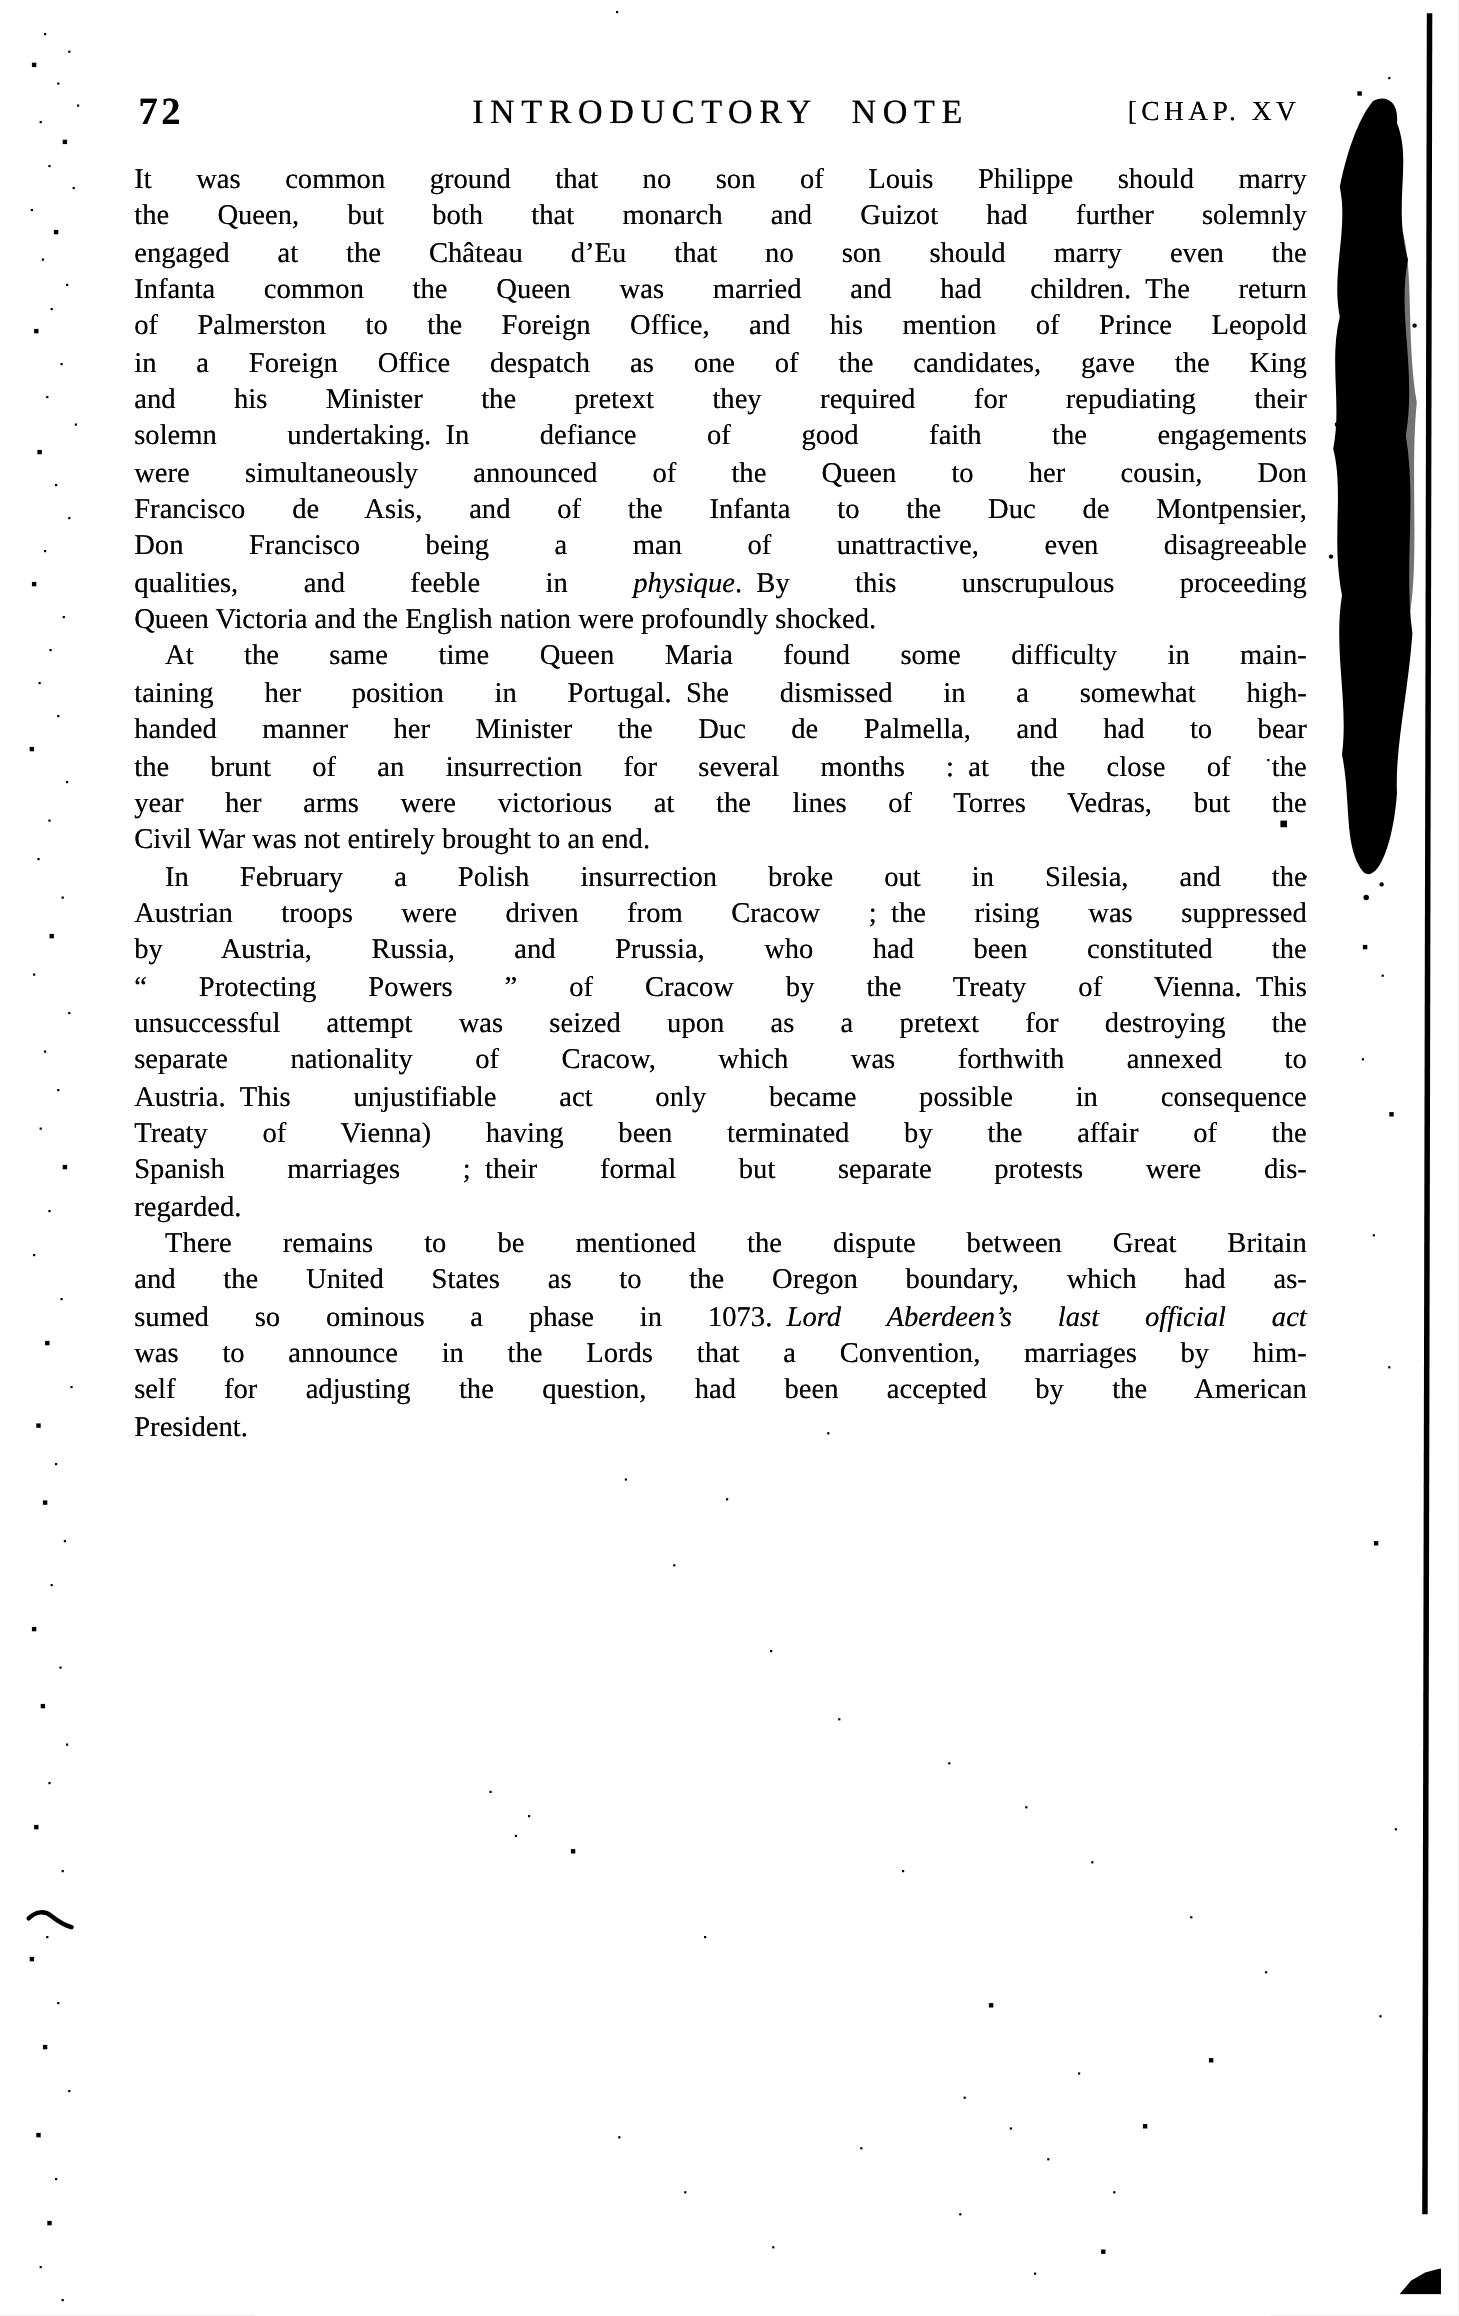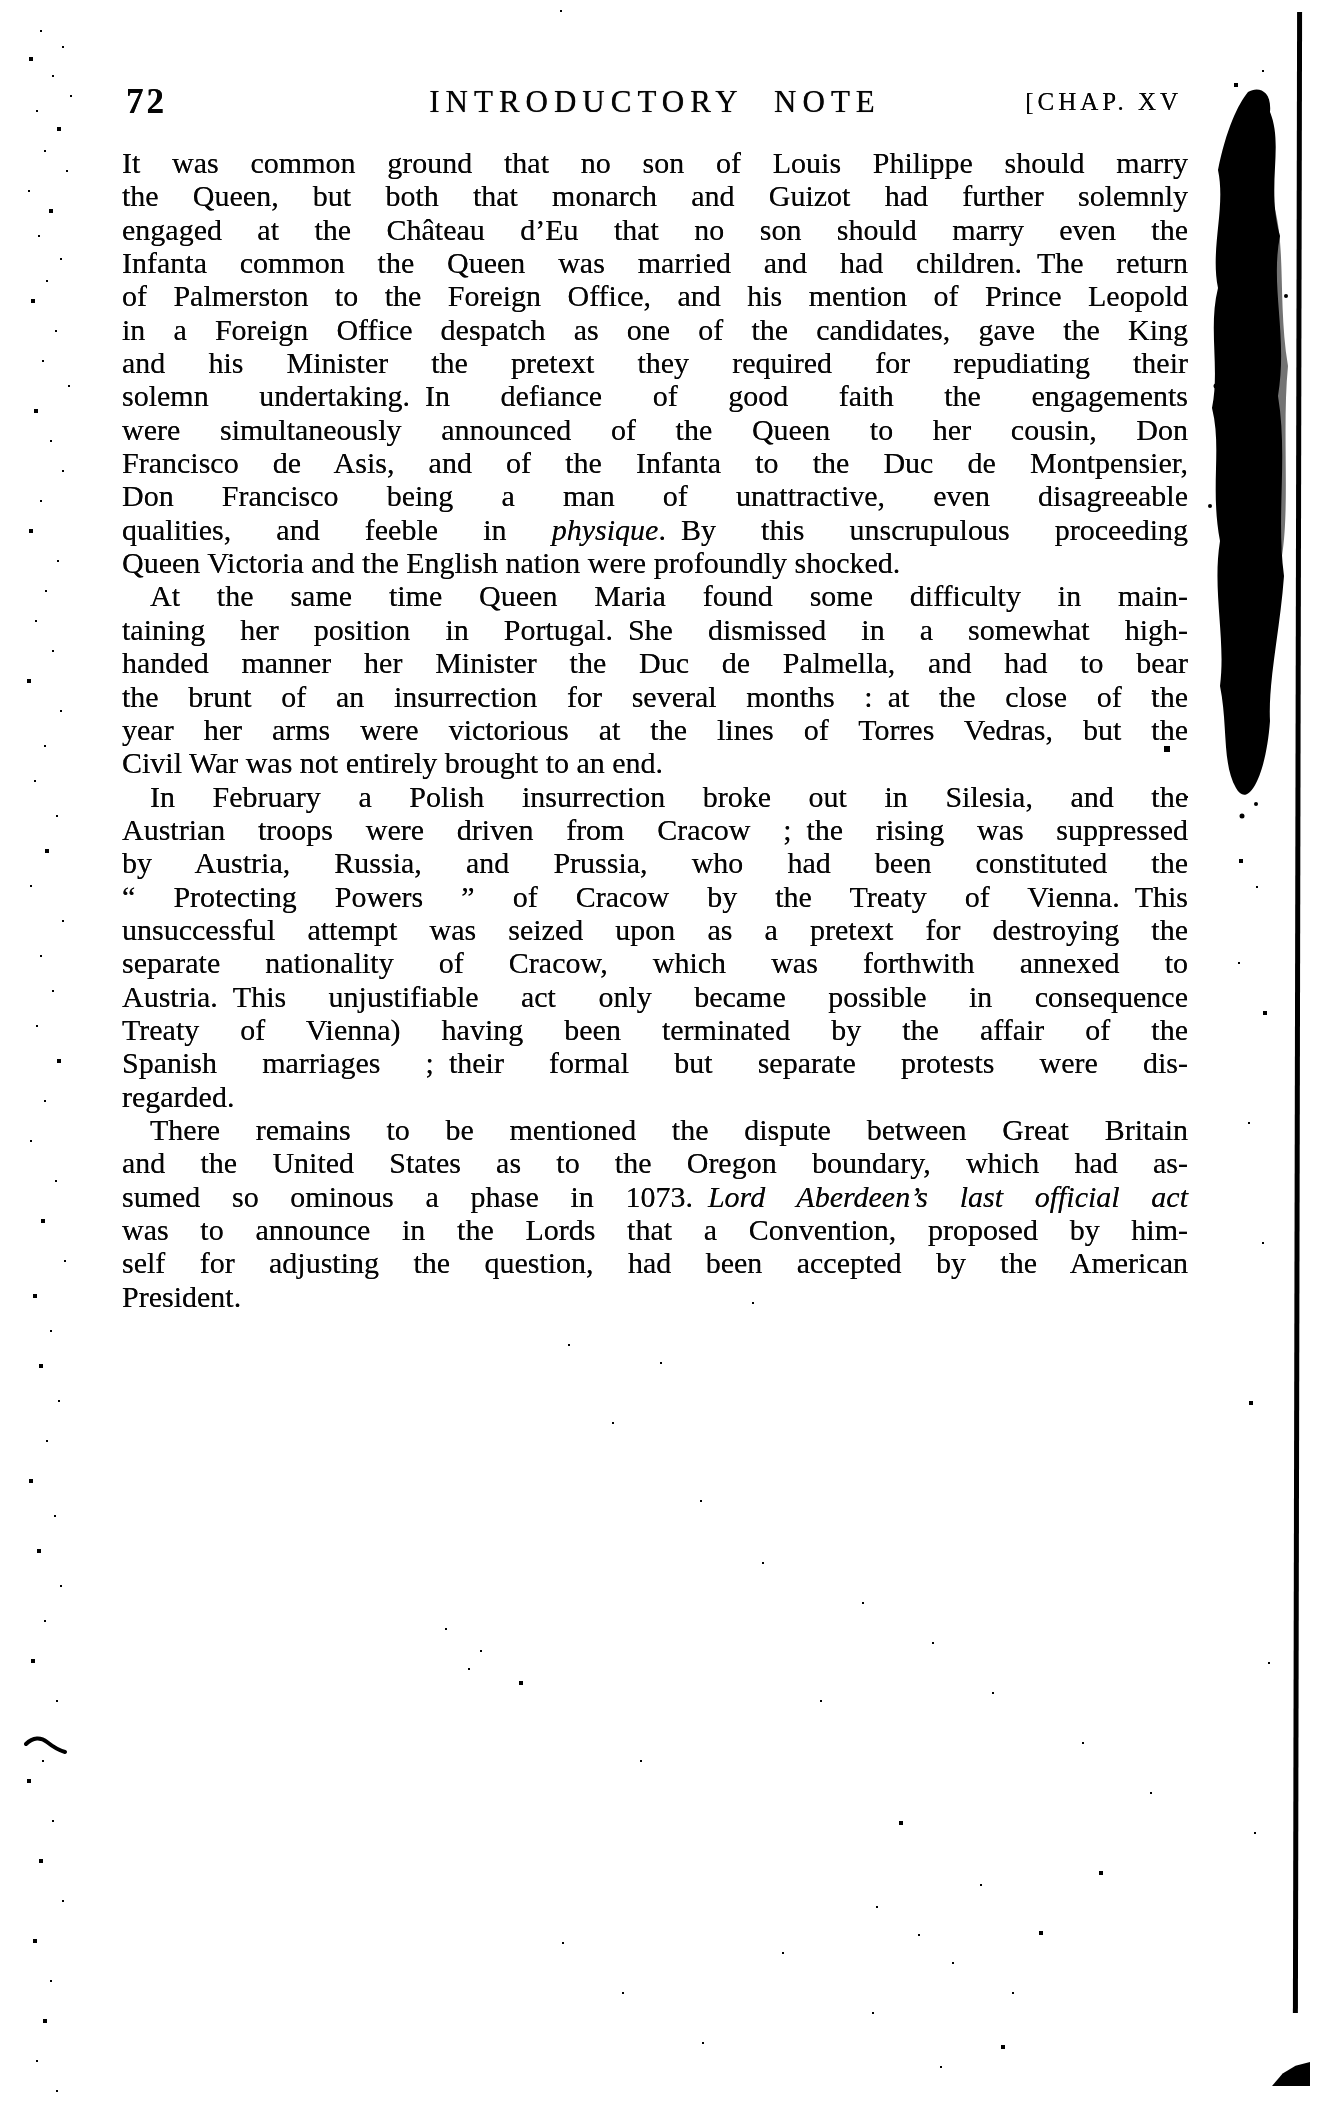--- a/index.html
+++ b/index.html
@@ -25,21 +25,21 @@
     text-align:right;
   }
   .chapter-marker{
     position:absolute;right:6px;top:6px;
     font-size:25px;letter-spacing:4px;white-space:nowrap;
     text-shadow:0 0 .5px rgba(0,0,0,.8);
   }
   
   .text-block{
     position:absolute;top:146px;left:122px;width:1066px;
-    font-size:30px;
+    font-size:26px;
     text-shadow:0 0 .6px rgba(0,0,0,.75);
   }
   .line{
     height:33.35px;line-height:33.35px;
     text-align:justify;text-align-last:justify;
     white-space:normal;
   }
   .line.last{text-align-last:left;}
   .line.indent{text-indent:28px;}
   .line i{font-style:italic;}
@@ -142,21 +142,21 @@
         <div class="line"><span>separate nationality of Cracow, which was forthwith annexed to</span></div>
         <div class="line"><span>Austria. This unjustifiable act only became possible in consequence</span></div>
         <div class="line"><span>Treaty of Vienna) having been terminated by the affair of the</span></div>
         <div class="line"><span>Spanish marriages ; their formal but separate protests were dis-</span></div>
         <div class="line last"><span>regarded.</span></div>
       </div>
       <div>
         <div class="line indent"><span>There remains to be mentioned the dispute between Great Britain</span></div>
         <div class="line"><span>and the United States as to the Oregon boundary, which had as-</span></div>
         <div class="line"><span>sumed so ominous a phase in 1073. </span><i>Lord Aberdeen’s last official act</i></div>
-        <div class="line"><span>was to announce in the Lords that a Convention, proposed by him-</span></div>
+        <div class="line"><span>was to announce in the Lords that a Convention, marriages by him-</span></div>
         <div class="line"><span>self for adjusting the question, had been accepted by the American</span></div>
         <div class="line last"><span>President.</span></div>
       </div>
     </div>
 
   <div class="scan-line"></div>
 
   <div class="ink-blob">
     <svg width="100" height="740" viewBox="0 0 100 740" xmlns="http://www.w3.org/2000/svg">
       <path fill="#000000" d="M52,6 C62,0 76,4 74,26 C88,60 70,100 84,150

